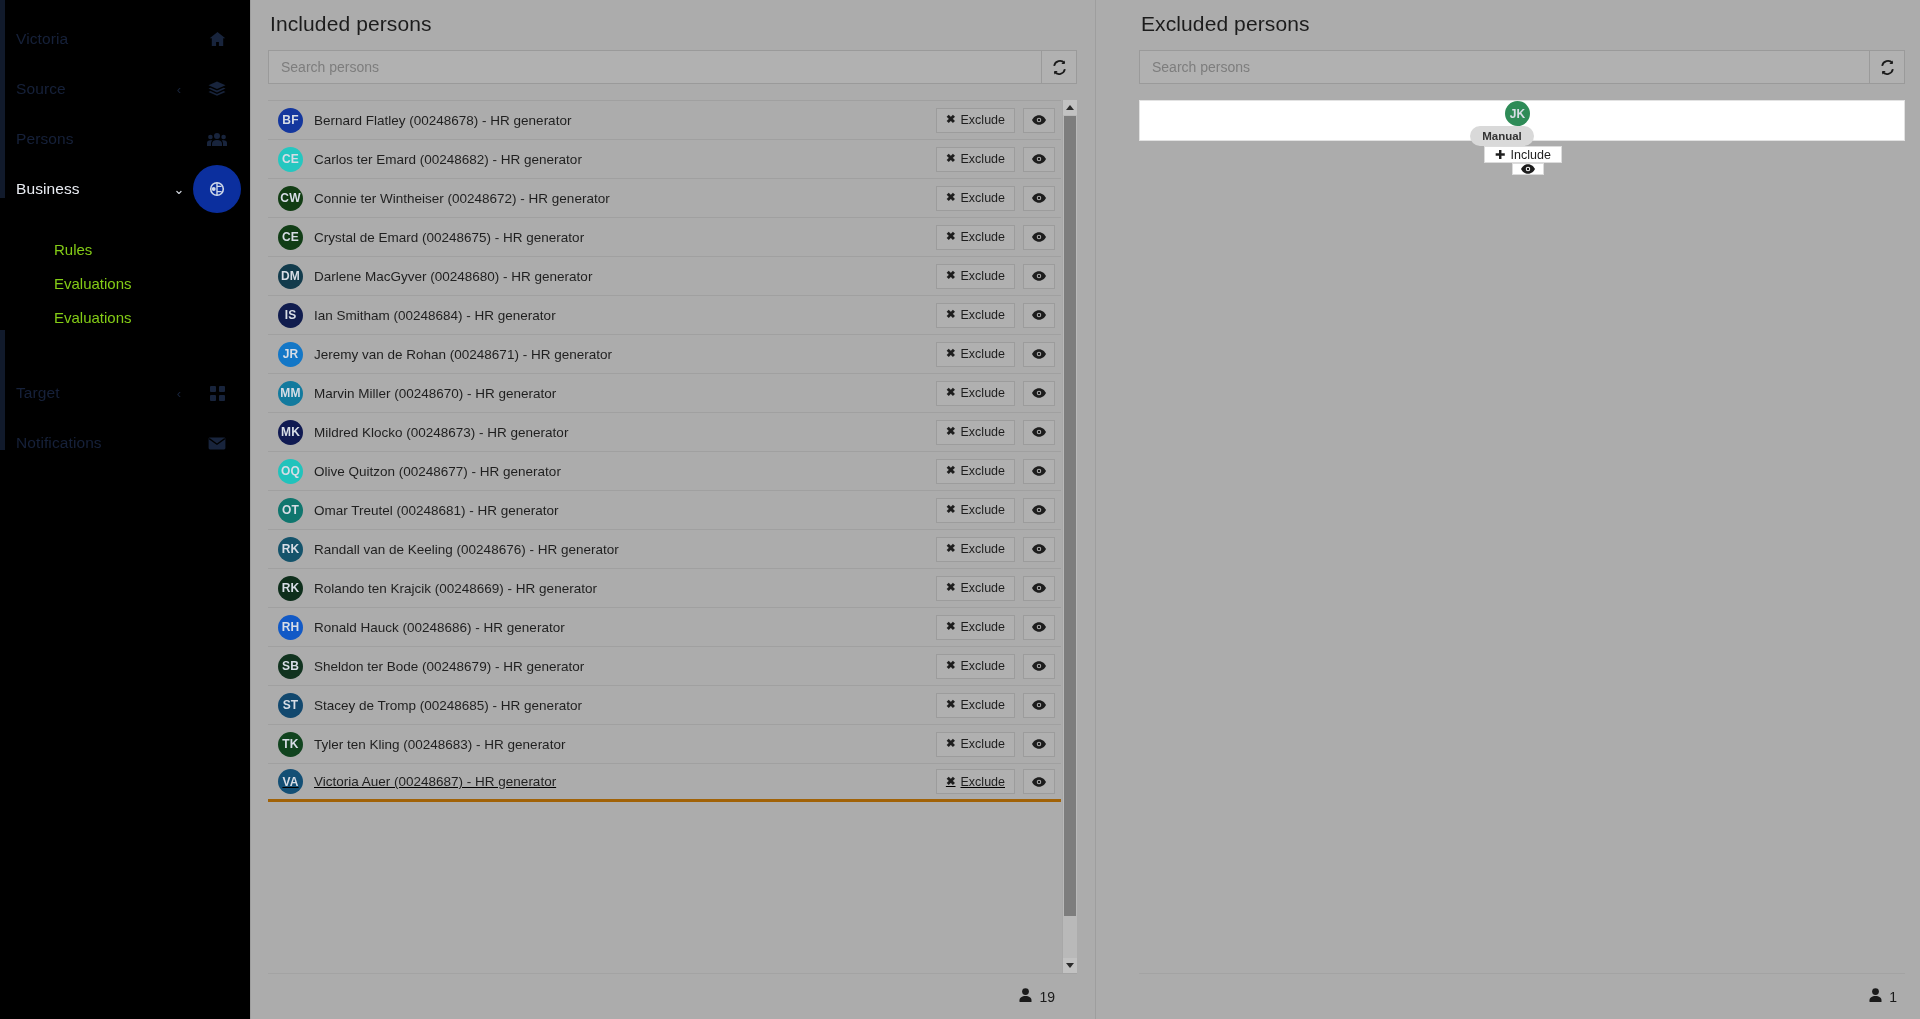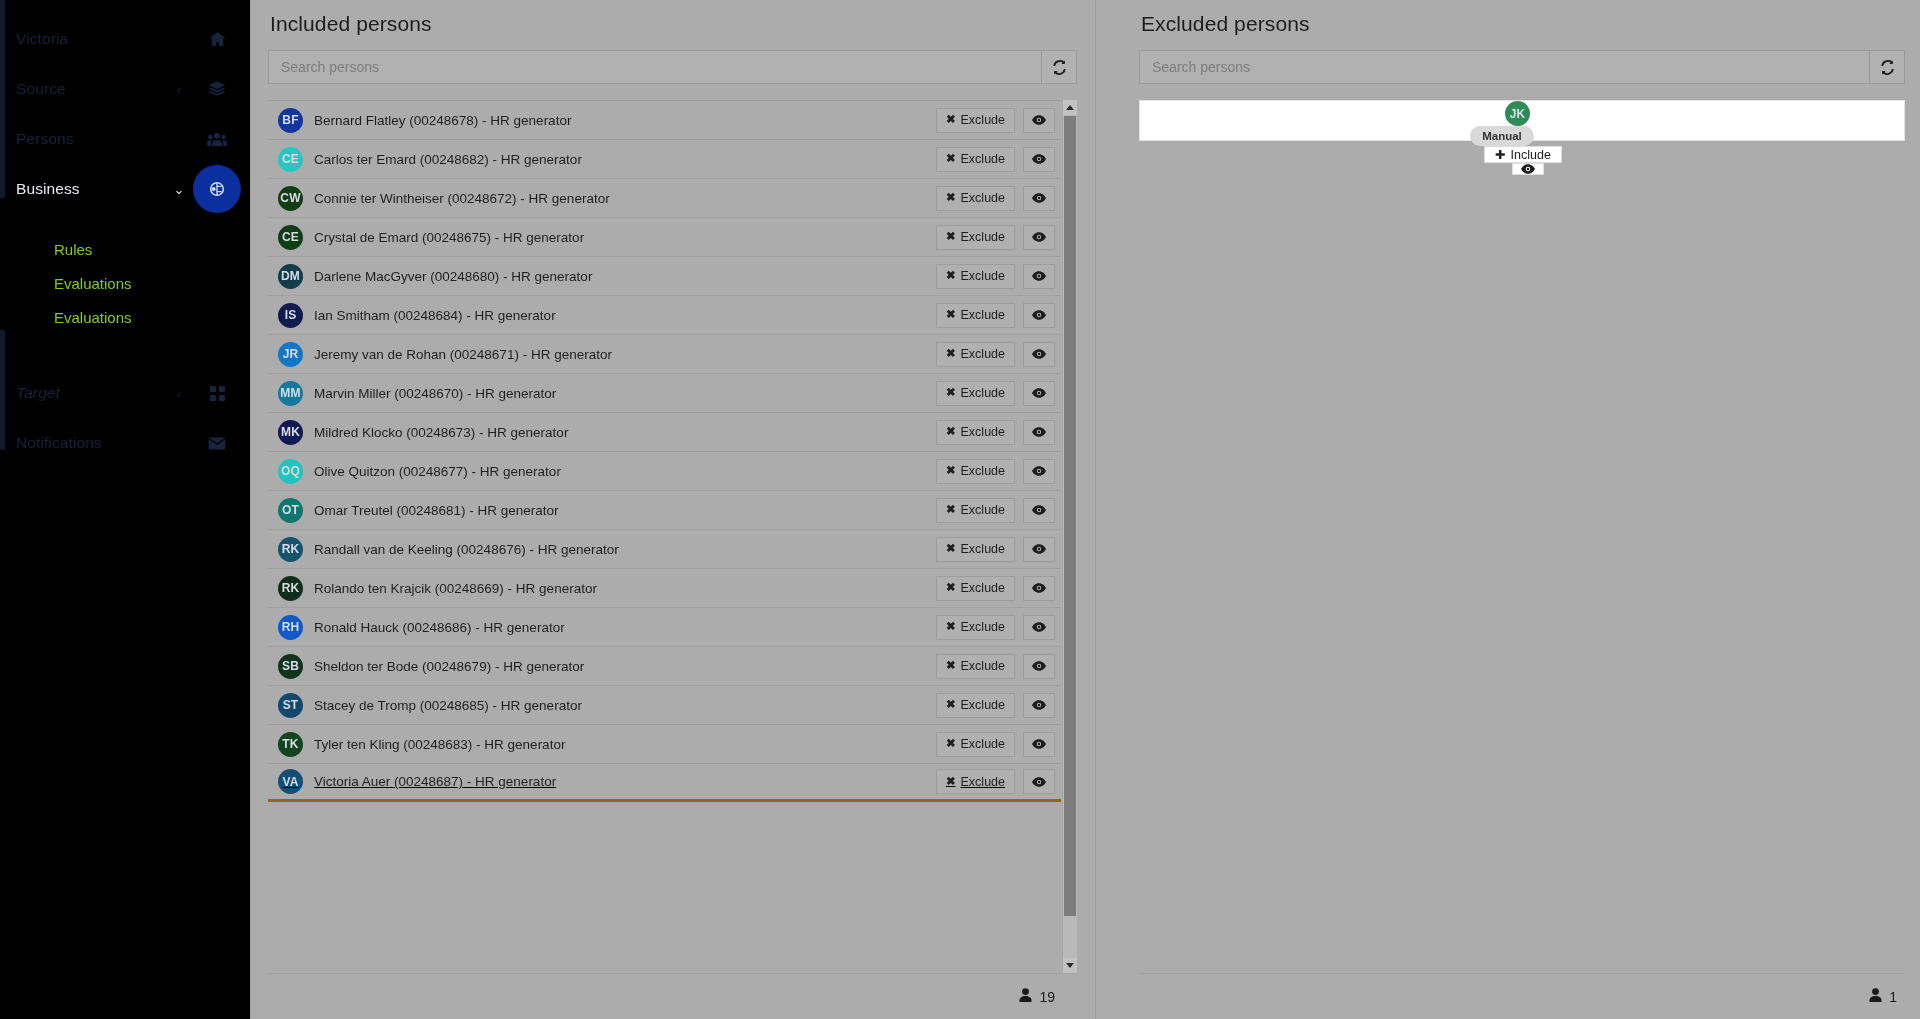--- a/index.html
+++ b/index.html
@@ -297,21 +297,21 @@
         <span>Rules</span>
       </div>
       <div class="sub-row">
         <span>Evaluations</span>
       </div>
       <div class="sub-row">
         <span>Evaluations</span>
       </div>
     </div>
 
-    <div class="nav-row" style="margin-top:34px;font-style:italic;">
+    <div class="nav-row" style="margin-top:34px;">
       <span class="nav-label">Target</span>
       <span class="nav-chev">‹</span>
       <span class="nav-icon">
         <svg width="15" height="15" viewBox="0 0 15 15">
           <rect x="0" y="0" width="6" height="6" rx="1" fill="#18243c"></rect>
           <rect x="9" y="0" width="6" height="6" rx="1" fill="#18243c"></rect>
           <rect x="0" y="9" width="6" height="6" rx="1" fill="#18243c"></rect>
           <rect x="9" y="9" width="6" height="6" rx="1" fill="#18243c"></rect>
         </svg>
       </span>

